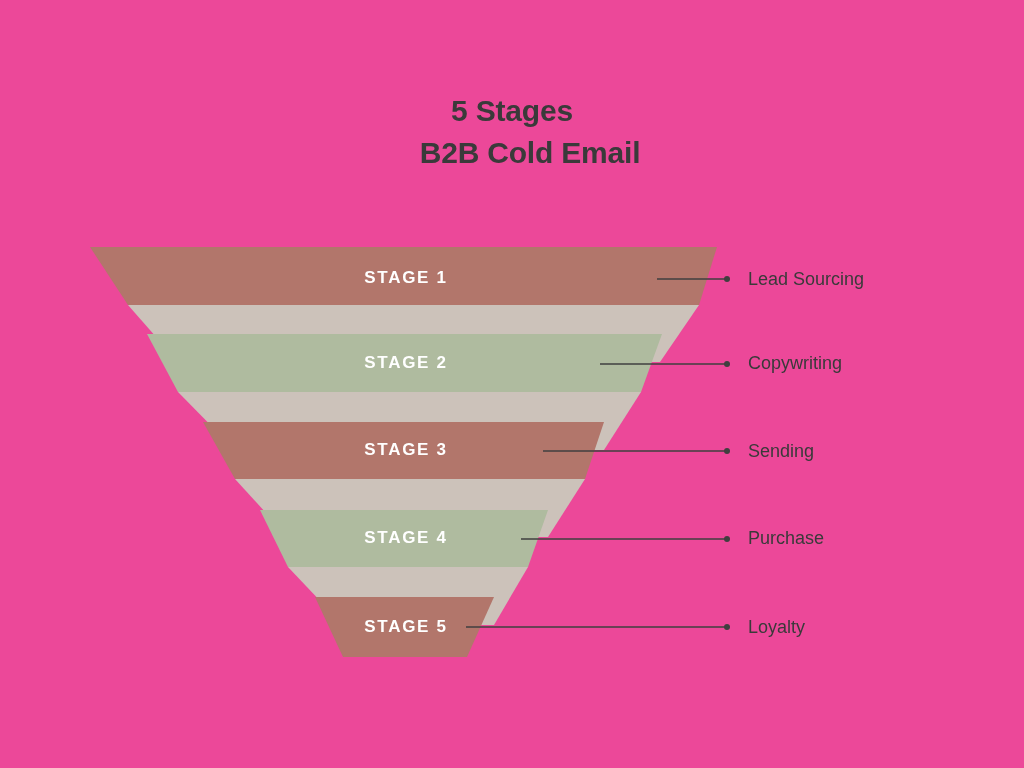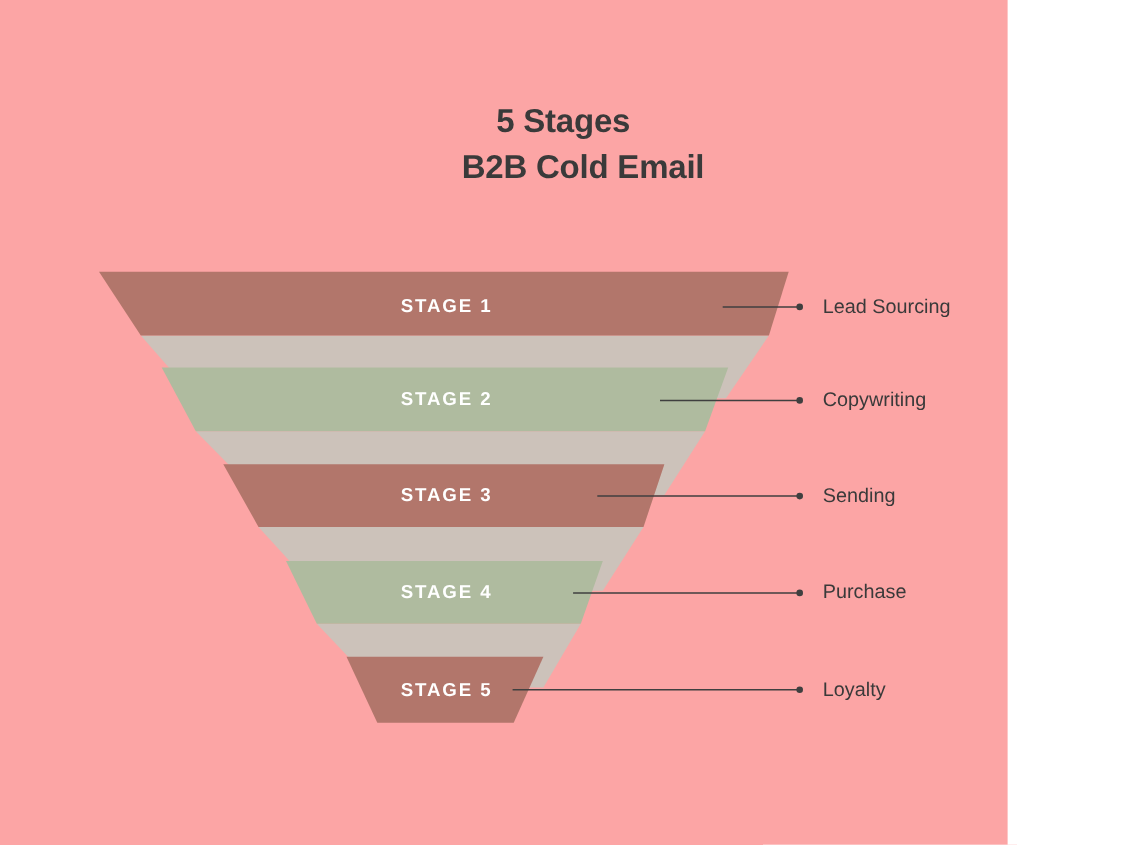--- a/index.html
+++ b/index.html
@@ -8,23 +8,23 @@
   }
   body {
     width: 1024px;
     height: 768px;
     background: #ffffff;
     font-family: "Liberation Sans", sans-serif;
     overflow: hidden;
   }
   #canvas {
     position: relative;
-    width: 916px;
+    width: 1024px;
     height: 768px;
-    background: #fca5a5;
+    background: #ec4899;
   }
   #title-block {
     position: absolute;
     left: 0;
     top: 96px;
     width: 1024px;
     text-align: center;
     line-height: 1.0;
   }
   #title-block .title-line {

